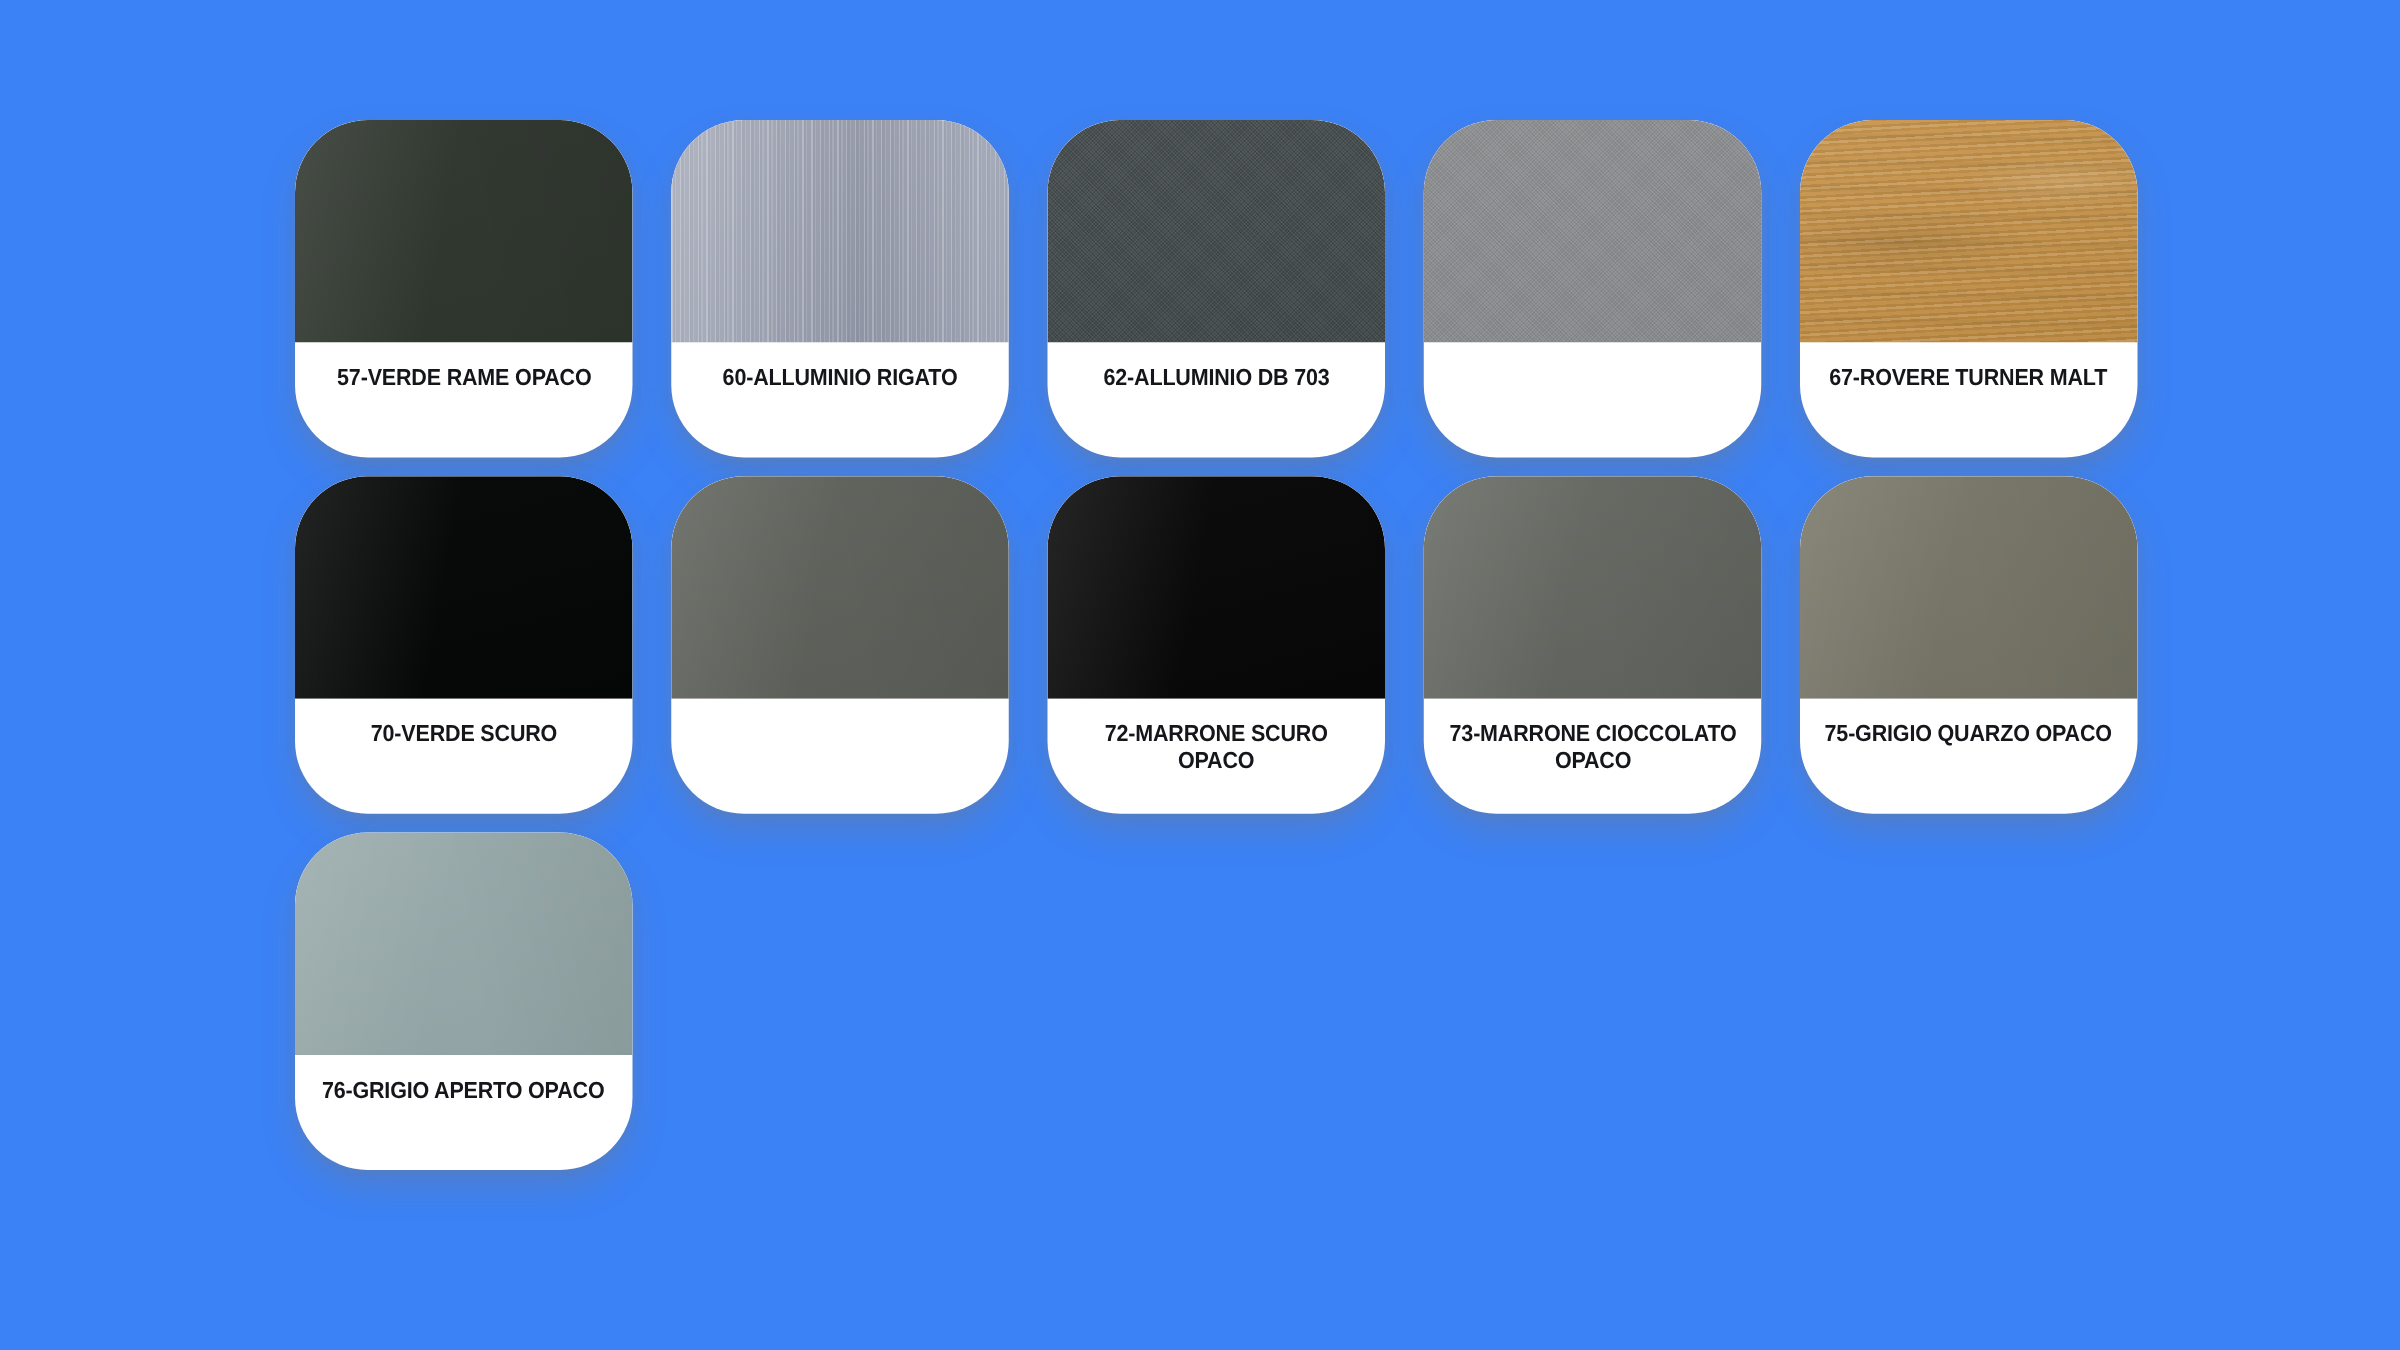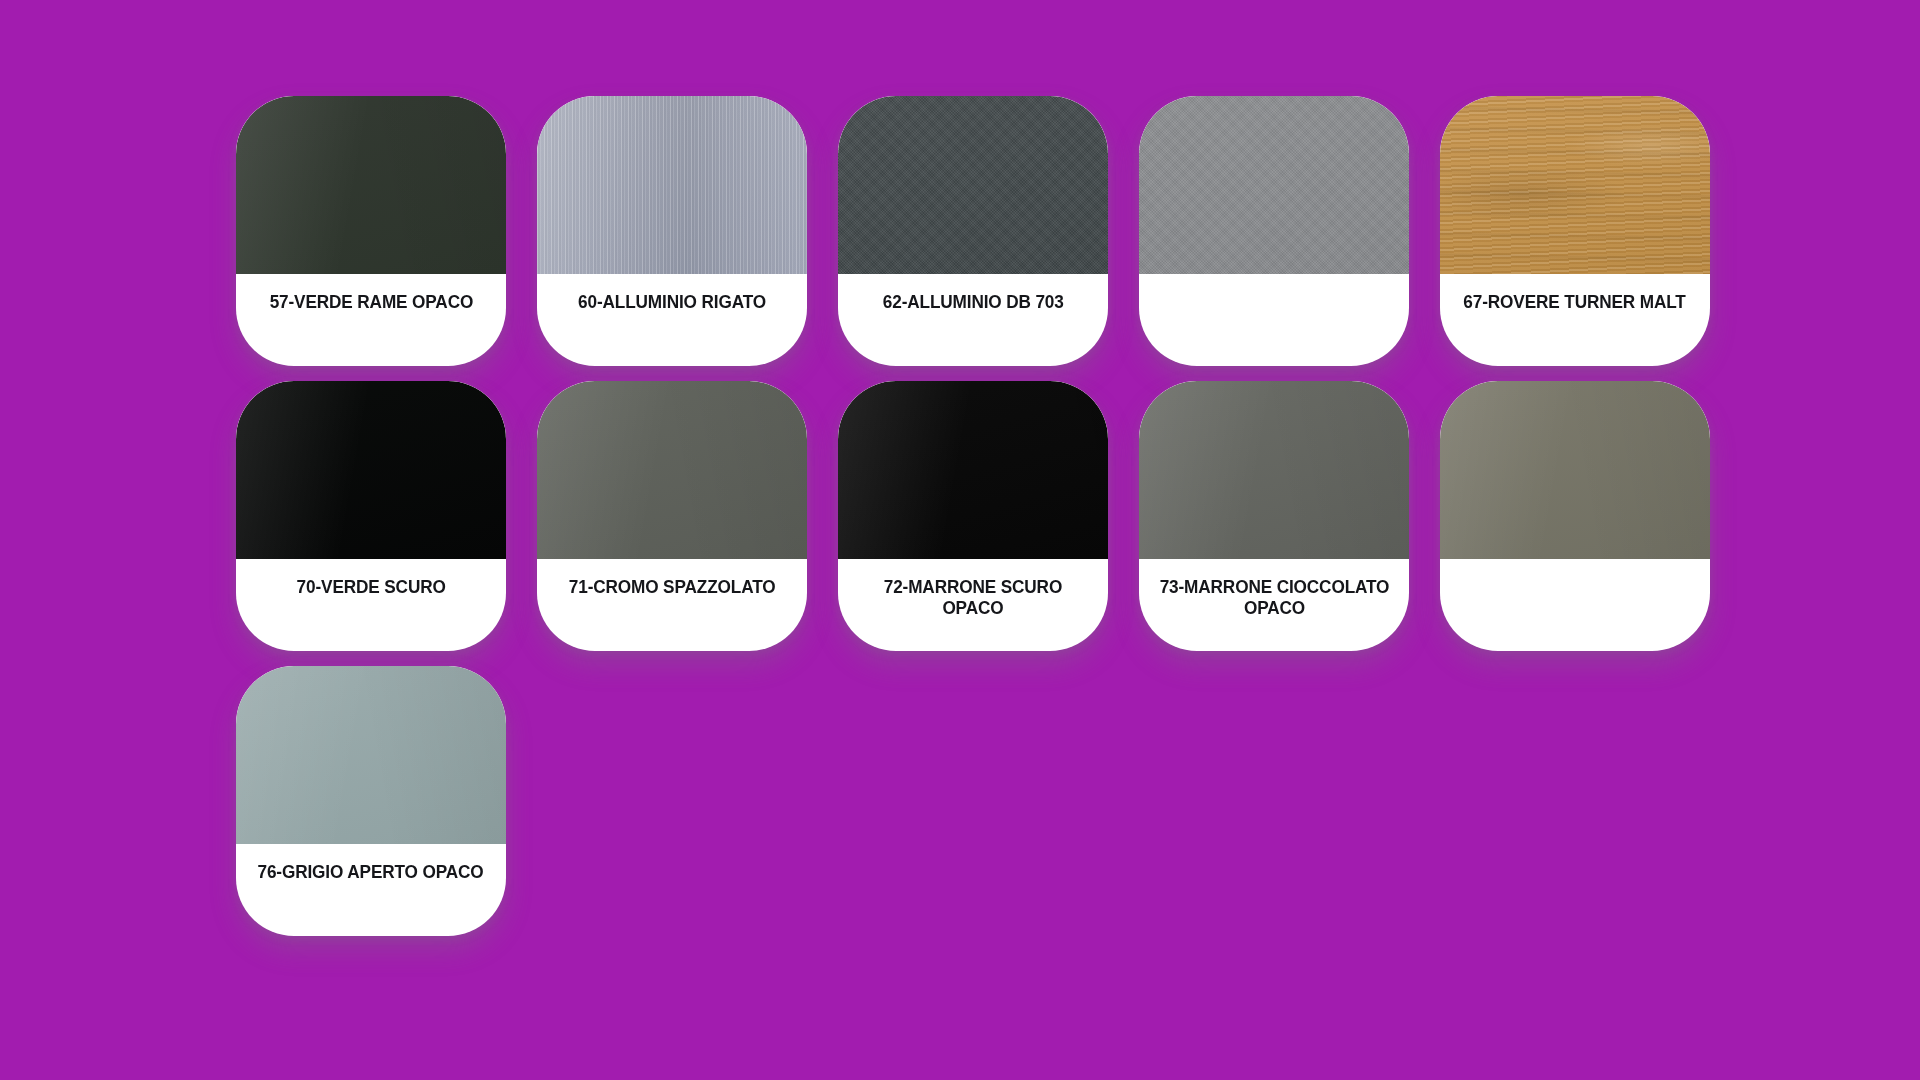--- a/index.html
+++ b/index.html
@@ -13,21 +13,21 @@
 
   body {
     background: #e6e6e6;
     font-family: "Liberation Sans", sans-serif;
   }
 
   .board {
     position: relative;
     width: 1920px;
     height: 1080px;
-    background: #a21caf;
+    background: #3b82f6;
   }
 
   .grid {
     position: absolute;
     left: 236px;
     top: 96px;
     width: 1474px;
     display: grid;
     grid-template-columns: repeat(5, 270px);
     grid-column-gap: 31px;
@@ -245,23 +245,20 @@
         <div class="label-area">
           <div class="label">70-VERDE SCURO</div>
         </div>
       </div>
       <div class="card">
         <div class="swatch-wrap">
           <div class="swatch" style="background: linear-gradient(165deg, rgb(99, 102, 95) 0%, rgb(90, 93, 87) 100%);">
             <div class="tex tex-soft-sheen"></div>
           </div>
         </div>
-        <div class="label-area">
-          <div class="label">71-CROMO SPAZZOLATO</div>
-        </div>
       </div>
       <div class="card">
         <div class="swatch-wrap">
           <div class="swatch" style="background: linear-gradient(165deg, rgb(13, 13, 13) 0%, rgb(7, 7, 7) 100%);">
             <div class="tex tex-soft-sheen"></div>
           </div>
         </div>
         <div class="label-area">
           <div class="label">72-MARRONE SCURO
 OPACO</div>
@@ -277,20 +274,23 @@
           <div class="label">73-MARRONE CIOCCOLATO
 OPACO</div>
         </div>
       </div>
       <div class="card">
         <div class="swatch-wrap">
           <div class="swatch" style="background: linear-gradient(165deg, rgb(124, 122, 108) 0%, rgb(113, 112, 99) 100%);">
             <div class="tex tex-soft-sheen"></div>
           </div>
         </div>
+        <div class="label-area">
+          <div class="label">75-GRIGIO QUARZO OPACO</div>
+        </div>
       </div>
       <div class="card">
         <div class="swatch-wrap">
           <div class="swatch" style="background: linear-gradient(165deg, rgb(155, 172, 173) 0%, rgb(144, 162, 163) 100%);">
             <div class="tex tex-soft-sheen"></div>
           </div>
         </div>
         <div class="label-area">
           <div class="label">76-GRIGIO APERTO OPACO</div>
         </div>

